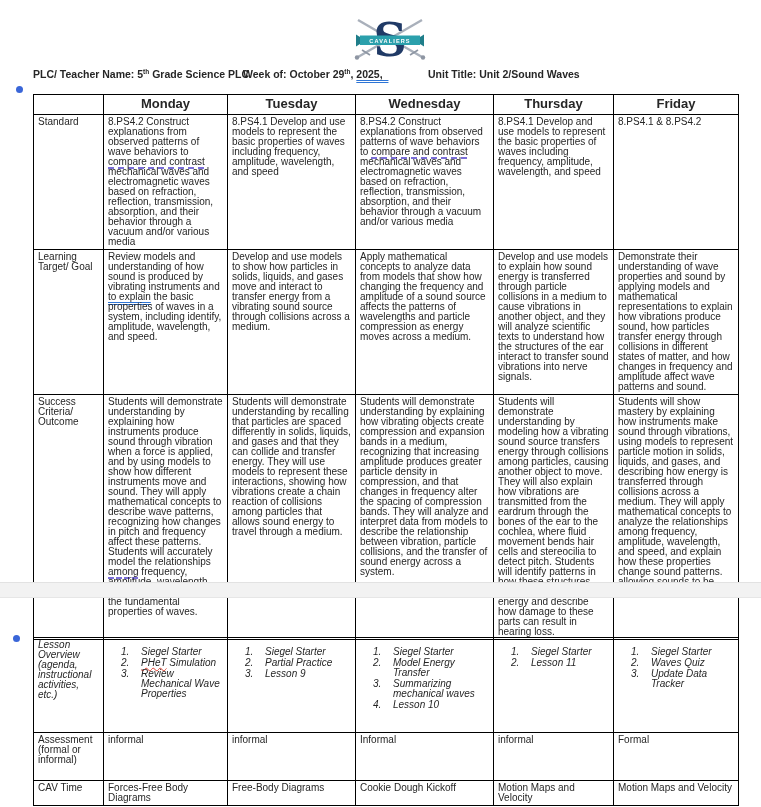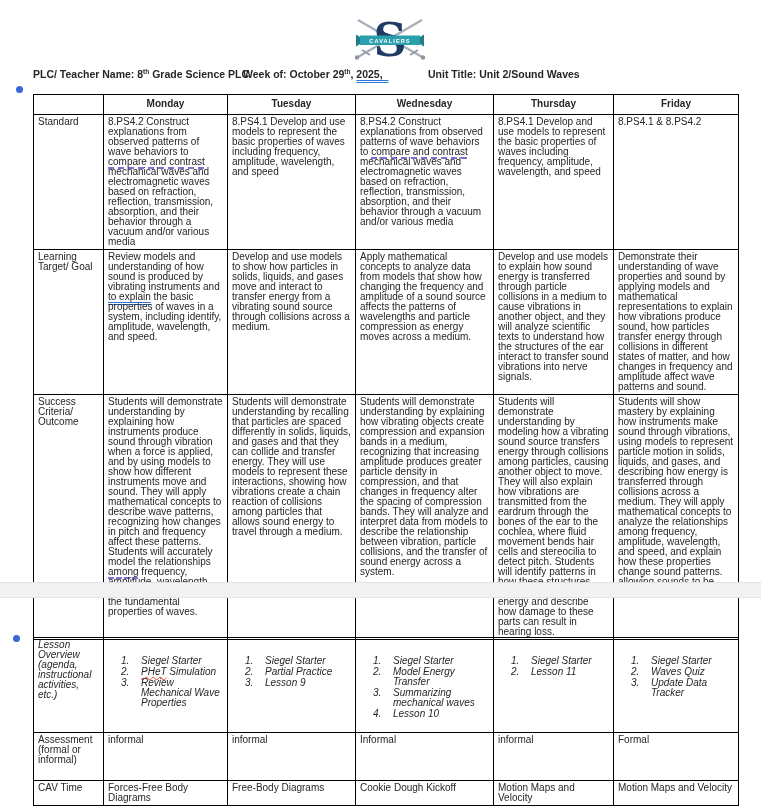--- a/index.html
+++ b/index.html
@@ -28,35 +28,35 @@
   .page-gap{position:absolute;left:0;top:582px;width:761px;height:14px;
     background:#f2f2f2;border-top:1px solid #e2e2e2;border-bottom:1px solid #e6e6e6;}
 
   
   table.tbl{position:absolute;left:33px;width:705px;border-collapse:collapse;table-layout:fixed;}
   #table1{top:94px;}
   #table2{top:637px;}
   .tbl td,.tbl th{border:1px solid #000;vertical-align:top;padding:2px 4px;
     font-size:10px;line-height:10px;text-align:left;font-weight:normal;
     word-wrap:break-word;overflow:hidden;}
-  .tbl th{font-size:10px;line-height:11px;font-weight:bold;text-align:center;padding:3px 2px;}
+  .tbl th{font-size:13px;line-height:11px;font-weight:bold;text-align:center;padding:3px 2px;}
   .label-cell{font-weight:bold;text-align:center;font-size:9px;line-height:10.5px;}
   tr.r-head{height:20px;}
   tr.r-std{height:96px;}
   tr.r-lt{height:124px;}
   tr.r-sc{height:226px;}
   tr.r-lo{height:95px;font-style:italic;}
   tr.r-as{height:48px;}
   tr.r-cv{height:17px;}
   .pt12{padding-top:12px;}
   .pt22{padding-top:22px;}
   .pt34{padding-top:34px;}
   .vmid{vertical-align:middle;}
 
-  ol.lesson-list{margin:16px 0 0 0;padding-left:24px;}
+  ol.lesson-list{margin:7px 0 0 0;padding-left:24px;}
   ol.lesson-list li{padding-left:9px;margin:0 0 1px 0;}
 
   
   .m-dash{text-decoration-line:underline;text-decoration-style:dashed;
     text-decoration-color:#7b6fd8;text-decoration-thickness:1.5px;text-underline-offset:2px;text-align:right;}
   .m-dbl{text-decoration-line:underline;text-decoration-style:double;
     text-decoration-color:#2e75d6;text-underline-offset:2px;}
   .m-wavy{text-decoration-line:underline;text-decoration-style:wavy;
     text-decoration-color:#e0402f;text-decoration-thickness:1px;text-underline-offset:1px;}
 </style>
@@ -79,21 +79,21 @@
       <circle cx="75" cy="43.5" r="2.2" fill="#8e96a3"></circle>
       <text x="42" y="42" text-anchor="middle" font-family="DejaVu Serif, serif" font-size="46" font-weight="bold" fill="#203a66">S</text>
       <polygon points="8,20.5 12,23 12,30 8,32.5" fill="#1f7e8a"></polygon>
       <polygon points="76,20.5 72,23 72,30 76,32.5" fill="#1f7e8a"></polygon>
       <rect x="12" y="21.5" width="60" height="9.5" fill="#2ba0ac"></rect>
       <text x="42" y="28.8" text-anchor="middle" font-family="Liberation Sans, sans-serif" font-size="5.6" font-weight="bold" letter-spacing="1.1" fill="#ffffff">CAVALIERS</text>
     </svg>
   </div>
 
   <div class="doc-header">
-    <span class="h-seg h-plc"><span>PLC/ Teacher Name: 8</span><sup>th</sup><span> Grade Science PLC</span></span>
+    <span class="h-seg h-plc"><span>PLC/ Teacher Name: 5</span><sup>th</sup><span> Grade Science PLC</span></span>
     <span class="h-seg h-week"><span>Week of: October 29</span><sup>th</sup><span>, </span><span class="m-dbl">2025,&nbsp;&nbsp;</span></span>
     <span class="h-seg h-unit"><span>Unit Title: Unit 2/Sound Waves</span></span>
   </div>
 
   <span class="anchor-dot dot1"></span>
   <span class="anchor-dot dot2"></span>
 
   <table id="table1" class="tbl">
     <colgroup>
       <col style="width:70px">

